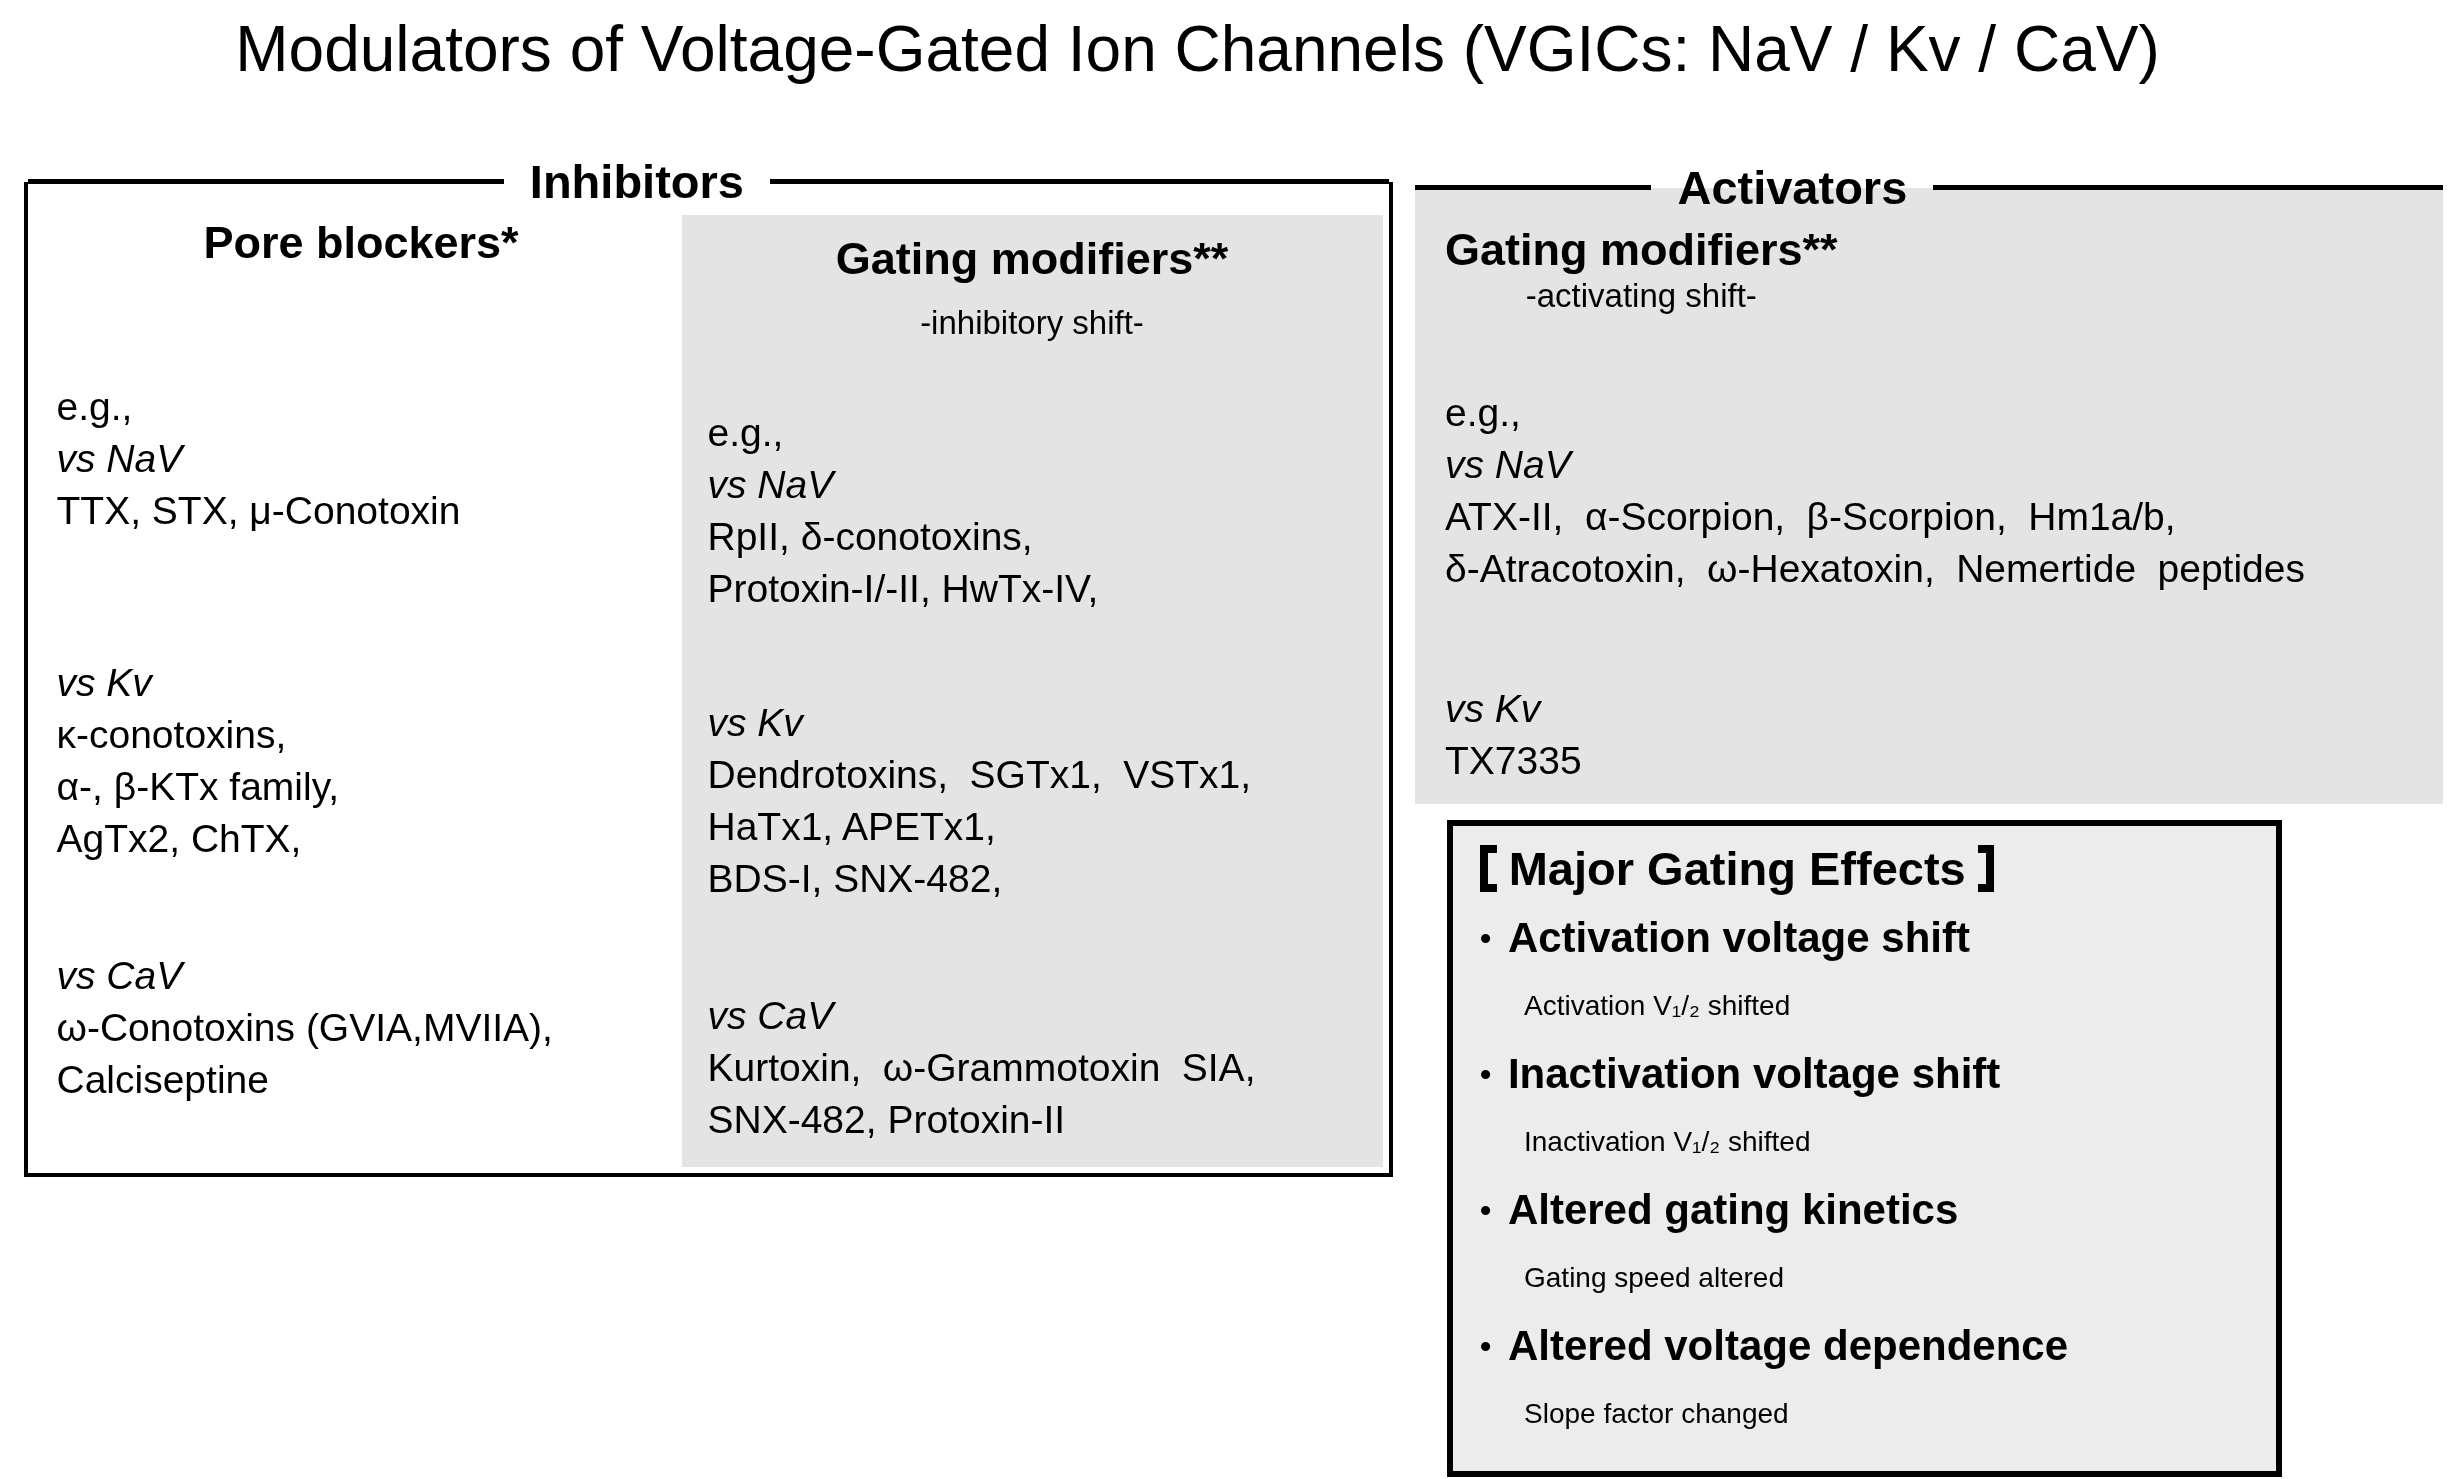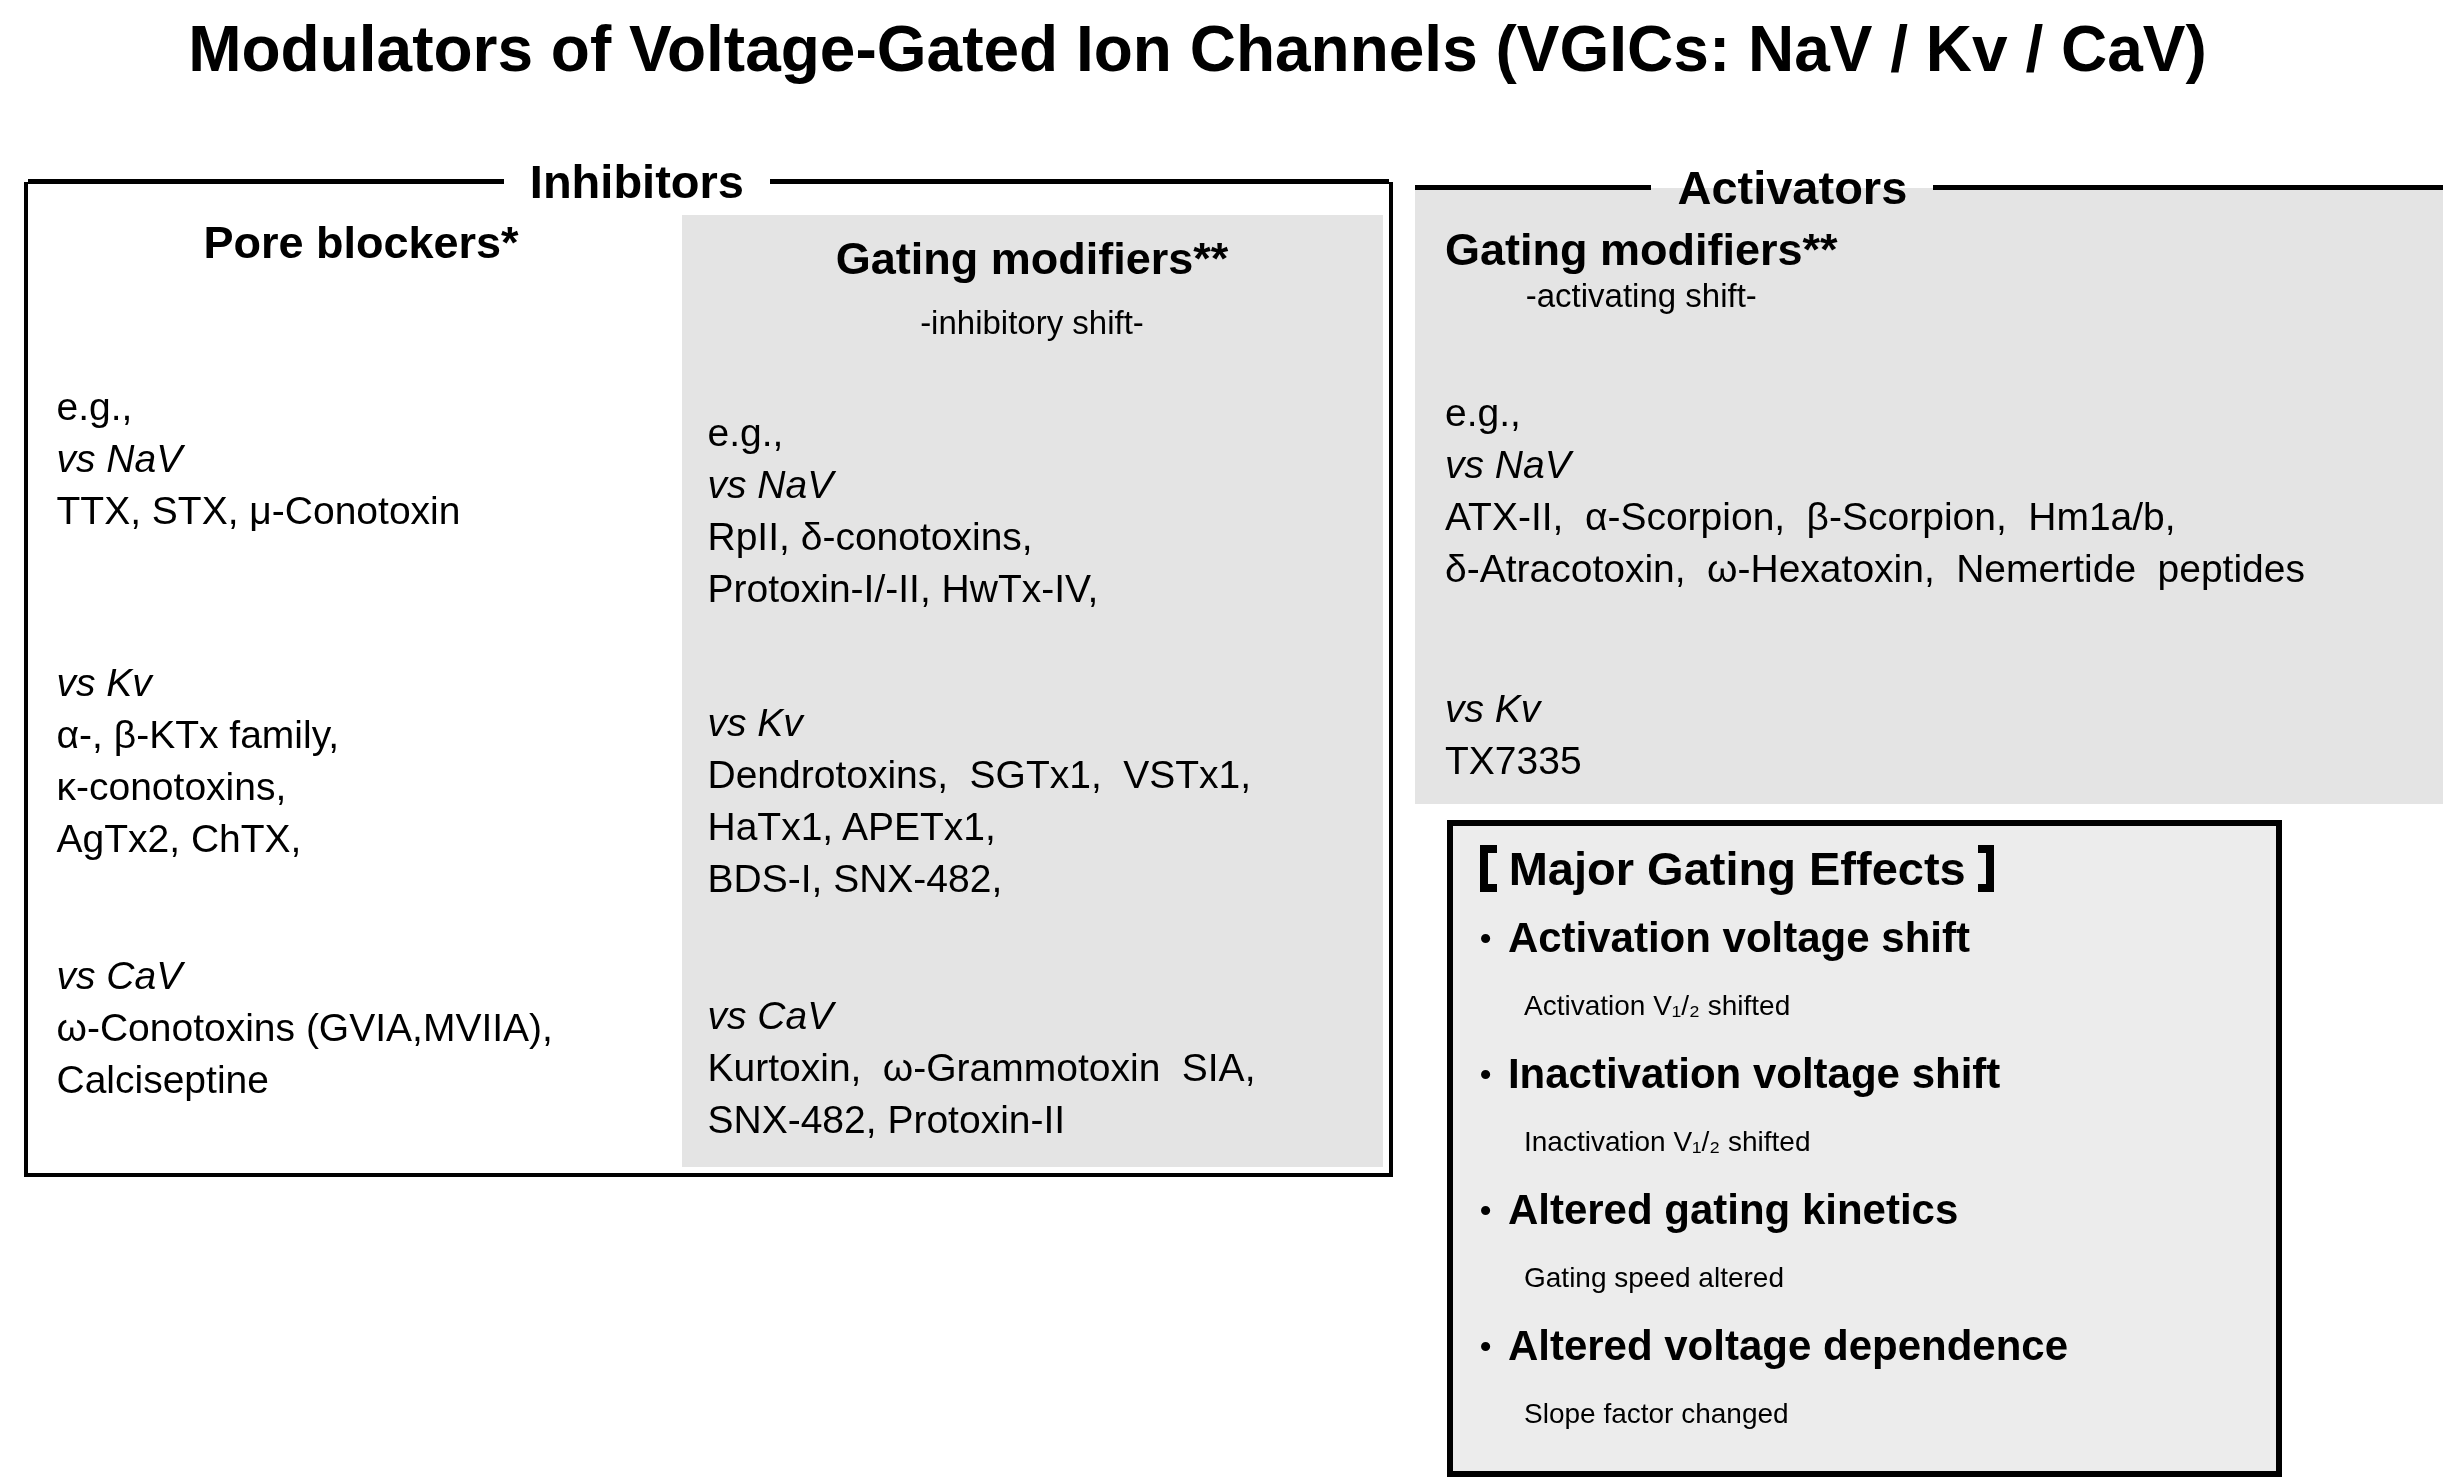--- a/index.html
+++ b/index.html
@@ -9,21 +9,21 @@
   }
   *{box-sizing:border-box;}
   html,body{margin:0;padding:0;}
   body{
     width:2462px;height:1480px;position:relative;background:#ffffff;
     font-family:"Liberation Sans","DejaVu Sans",sans-serif;color:var(--ink);
     overflow:hidden;
   }
   .title{
     position:absolute;top:12px;left:45px;width:2305px;
-    text-align:center;font-size:64px;font-weight:bold;white-space:nowrap;
+    text-align:center;font-size:64px;font-weight:normal;white-space:nowrap;
   }
   
   .legend{
     position:absolute;top:-30px;left:0;right:0;height:59px;
     display:flex;align-items:center;text-align:center;
   }
   .legend .line{height:4.5px;background:var(--ink);}
   .legend .label{font-size:47px;font-weight:bold;padding:0 26px;white-space:nowrap;line-height:59px;}
   .legend .line.r{flex:1;}
   
@@ -99,22 +99,22 @@
     <span class="label">Inhibitors</span>
     <span class="line r"></span>
   </div>
 
   <div class="pore-header">Pore blockers*</div>
   <div class="pore-body">
     <div class="t">e.g.,</div>
     <div class="t it">vs NaV</div>
     <div class="t">TTX, STX, μ-Conotoxin</div>
     <div class="t it gap-xl">vs Kv</div>
+    <div class="t">κ-conotoxins,</div>
     <div class="t">α-, β-KTx family,</div>
-    <div class="t">κ-conotoxins,</div>
     <div class="t">AgTx2, ChTX,</div>
     <div class="t it gap-lg">vs CaV</div>
     <div class="t">ω-Conotoxins (GVIA,MVIIA),</div>
     <div class="t">Calciseptine</div>
   </div>
 
   <div class="gm-col">
     <div class="gm-header">Gating modifiers**</div>
     <div class="gm-sub">-inhibitory shift-</div>
     <div class="gm-body">

